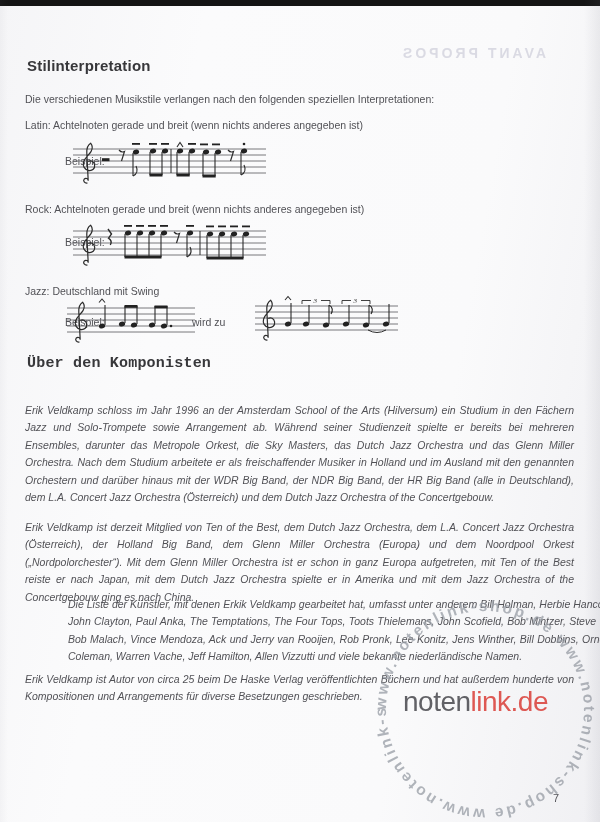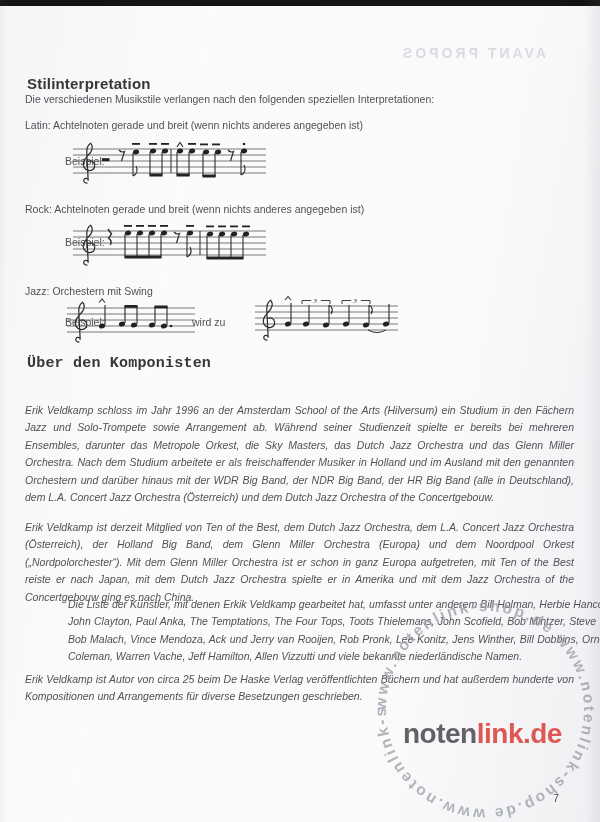--- a/index.html
+++ b/index.html
@@ -16,21 +16,21 @@
   .topbar { position:absolute; left:0; top:0; width:600px; height:6px; background:#141414; }
   .ghost {
     position:absolute; left:373px; top:45px; width:200px; text-align:center;
     transform:scaleX(-1); font-size:14px; font-weight:bold; letter-spacing:3px;
     color:#dadae3; user-select:none;
   }
   h1.doc-title, h2.doc-title {
     position:absolute; left:27px; font-size:15px; font-weight:bold;
     color:#37373a; letter-spacing:0.2px;
   }
-  .t1 { top:75px; }
+  .t1 { top:57px; }
   .t2 { top:355px;font-family:Liberation Mono, monospace; }
   .line, .para {
     position:absolute; left:25px; width:549px; color:#515156;
     font-size:10.5px; line-height:17.4px; letter-spacing:0px;
   }
   .para { text-align:justify;font-style:italic; }
   .intro { top:91px; }
   .lbl-latin { top:117px; }
   .lbl-rock  { top:201px; }
   .lbl-jazz  { top:283px; }
@@ -38,21 +38,21 @@
   .b1 { top:155px; } .b2 { top:236px; } .b3 { top:316px; }
   .wirdzu { position:absolute; left:192px; top:316px; color:#515156; font-size:10.5px; }
   .mx { position:absolute; }
   .mx-latin { left:72px;  top:139px; }
   .mx-rock  { left:72px;  top:221px; }
   .mx-jazz1 { left:66px;  top:298px; }
   .mx-jazz2 { left:254px; top:294px; }
   .p1 { top:402px; } .p2 { top:519px; } .p3 { top:596px;margin-left:43px; } .p4 { top:671px; }
   .wm-ring { position:absolute; left:367px; top:592px; opacity:0.78; }
   .wm-center {
-    position:absolute; left:403px; top:718px; font-size:28px; font-weight:bold;
+    position:absolute; left:403px; top:686px; font-size:28px; font-weight:normal;
     letter-spacing:-0.5px; white-space:nowrap; opacity:0.92;text-align:right;
   }
   .wm-gray { color:#55555a; }
   .wm-red  { color:#dc4b46; }
   .pageno { position:absolute; left:553px; top:792px; font-size:11px; color:#55555a; }
   svg .stf { stroke:#6a6a6e; stroke-width:0.9; }
   svg .ink { stroke:#2b2b2b; fill:none; }
 </style>
 </head>
 <body>
@@ -152,21 +152,21 @@
     <line class="ink" stroke-width="1.1" x1="147" y1="14" x2="147" y2="37"></line>
     <line class="ink" stroke-width="1.1" x1="159" y1="14" x2="159" y2="37"></line>
     <line class="ink" stroke-width="1.1" x1="171" y1="14" x2="171" y2="37"></line>
     <rect x="134.5" y="35.5" width="37" height="3" fill="#222"></rect>
     <rect x="134" y="4.5" width="8" height="1.8" fill="#222"></rect>
       <rect x="146" y="4.5" width="8" height="1.8" fill="#222"></rect>
     <rect x="158" y="4.5" width="8" height="1.8" fill="#222"></rect>
       <rect x="170" y="4.5" width="8" height="1.8" fill="#222"></rect>
   </svg>
 
-  <div class="line lbl-jazz">Jazz: Orchestern mit Swing</div>
+  <div class="line lbl-jazz">Jazz: Deutschland mit Swing</div>
   <div class="beispiel b3">Beispiel:</div>
   <svg class="mx mx-jazz1" width="130" height="56" viewBox="0 0 130 56">
     <line class="stf" x1="1" y1="10" x2="129" y2="10"></line>
       <line class="stf" x1="1" y1="16" x2="129" y2="16"></line>
     <line class="stf" x1="1" y1="22" x2="129" y2="22"></line>
       <line class="stf" x1="1" y1="28" x2="129" y2="28"></line>
     <line class="stf" x1="1" y1="34" x2="129" y2="34"></line>
     <g transform="translate(2,0)">
       <path class="ink" stroke-width="1.2" d="M11.5 44 C8.5 44.5 6.8 42 8.2 40.2 C9.6 38.4 12.4 39.6 12.2 41.8 L10.8 14 C10.6 9 12.6 5.4 14.6 4.2 C16.2 6.2 16.8 9.6 15 12.6 C12.8 16.2 9 18.6 7.6 23 C6.4 27 8.6 30.6 12.4 31.4 C16.4 32.2 19.2 29.4 18.6 25.8 C18 22.4 14.6 21 12.2 22.6"></path>
     </g>

